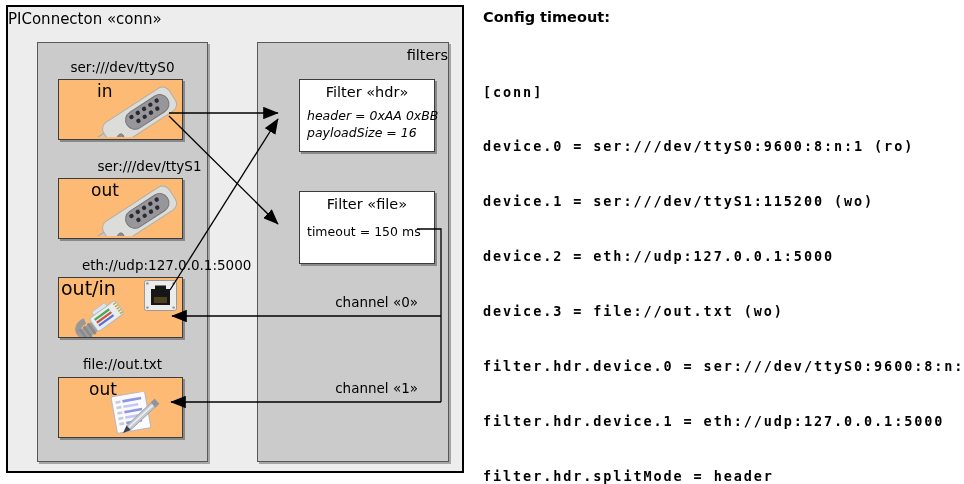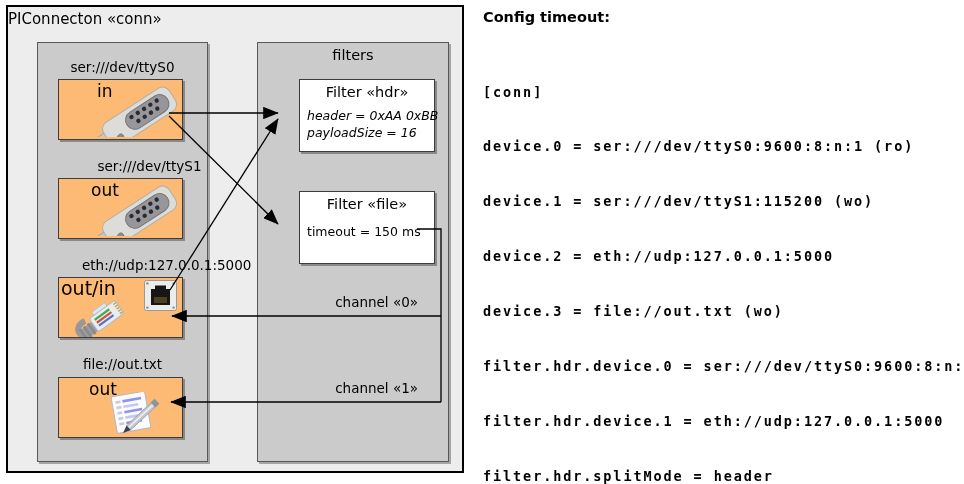--- a/index.html
+++ b/index.html
@@ -30,21 +30,21 @@
   }
   .dev-box {
     position:absolute; left:20px; width:123px; height:59px;
     background:#fdba74; border:1.5px solid #3c3c3c;
     box-shadow:2px 2px 0 rgba(0,0,0,0.32); overflow:hidden;
   }
   .port-label { position:absolute; top:1px; font-size:17px; }
   .icon-abs { position:absolute; }
   .filters-title {
     position:absolute; top:4px; left:0; width:100%;
-    text-align:center; font-size:14.5px;
+    text-align:right; font-size:14.5px;
   }
   .filter-box {
     position:absolute; left:21px; width:134px; height:71px;
     background:#fff; border:1.5px solid #3c3c3c;
     box-shadow:2px 2px 0 rgba(0,0,0,0.32);
     margin-left:20px;
   }
   .filter-title { width:100%; text-align:center; font-size:14.5px; margin-top:4px; white-space:nowrap; }
   .filter-props { position:absolute; left:7px; font-size:12.5px; line-height:17px; white-space:nowrap; }
   .props-hdr  { top:27px;font-style:italic; }

